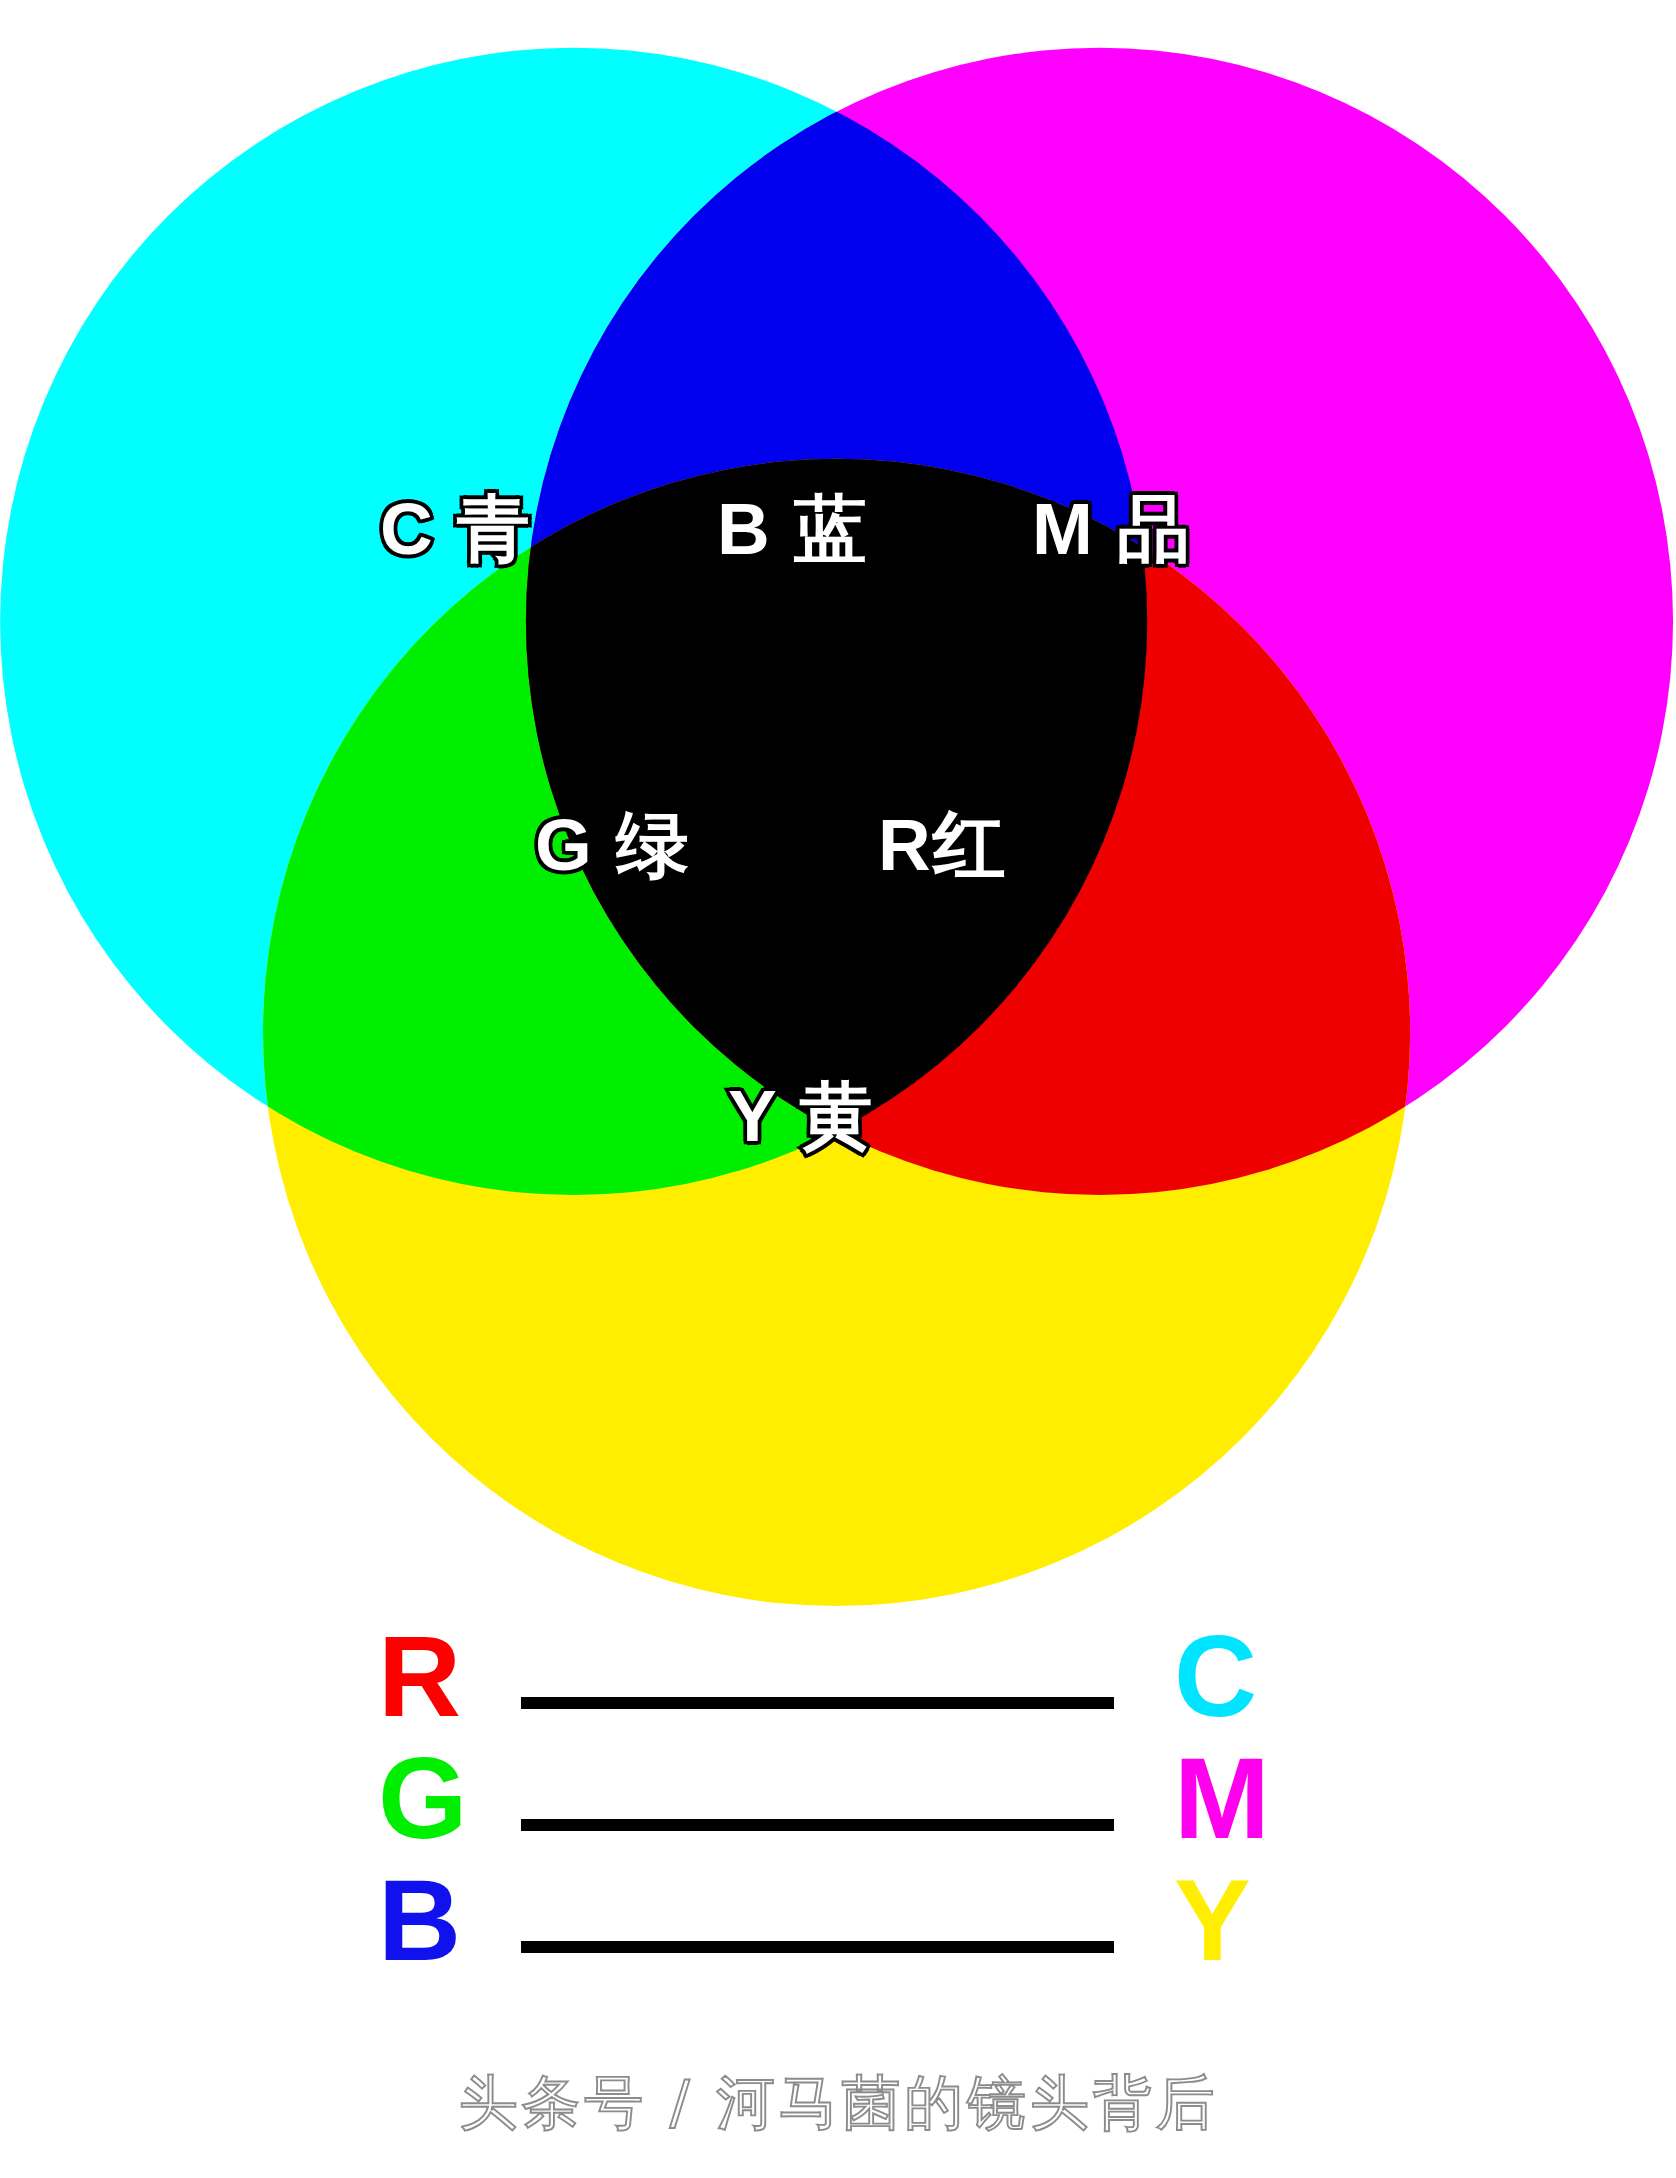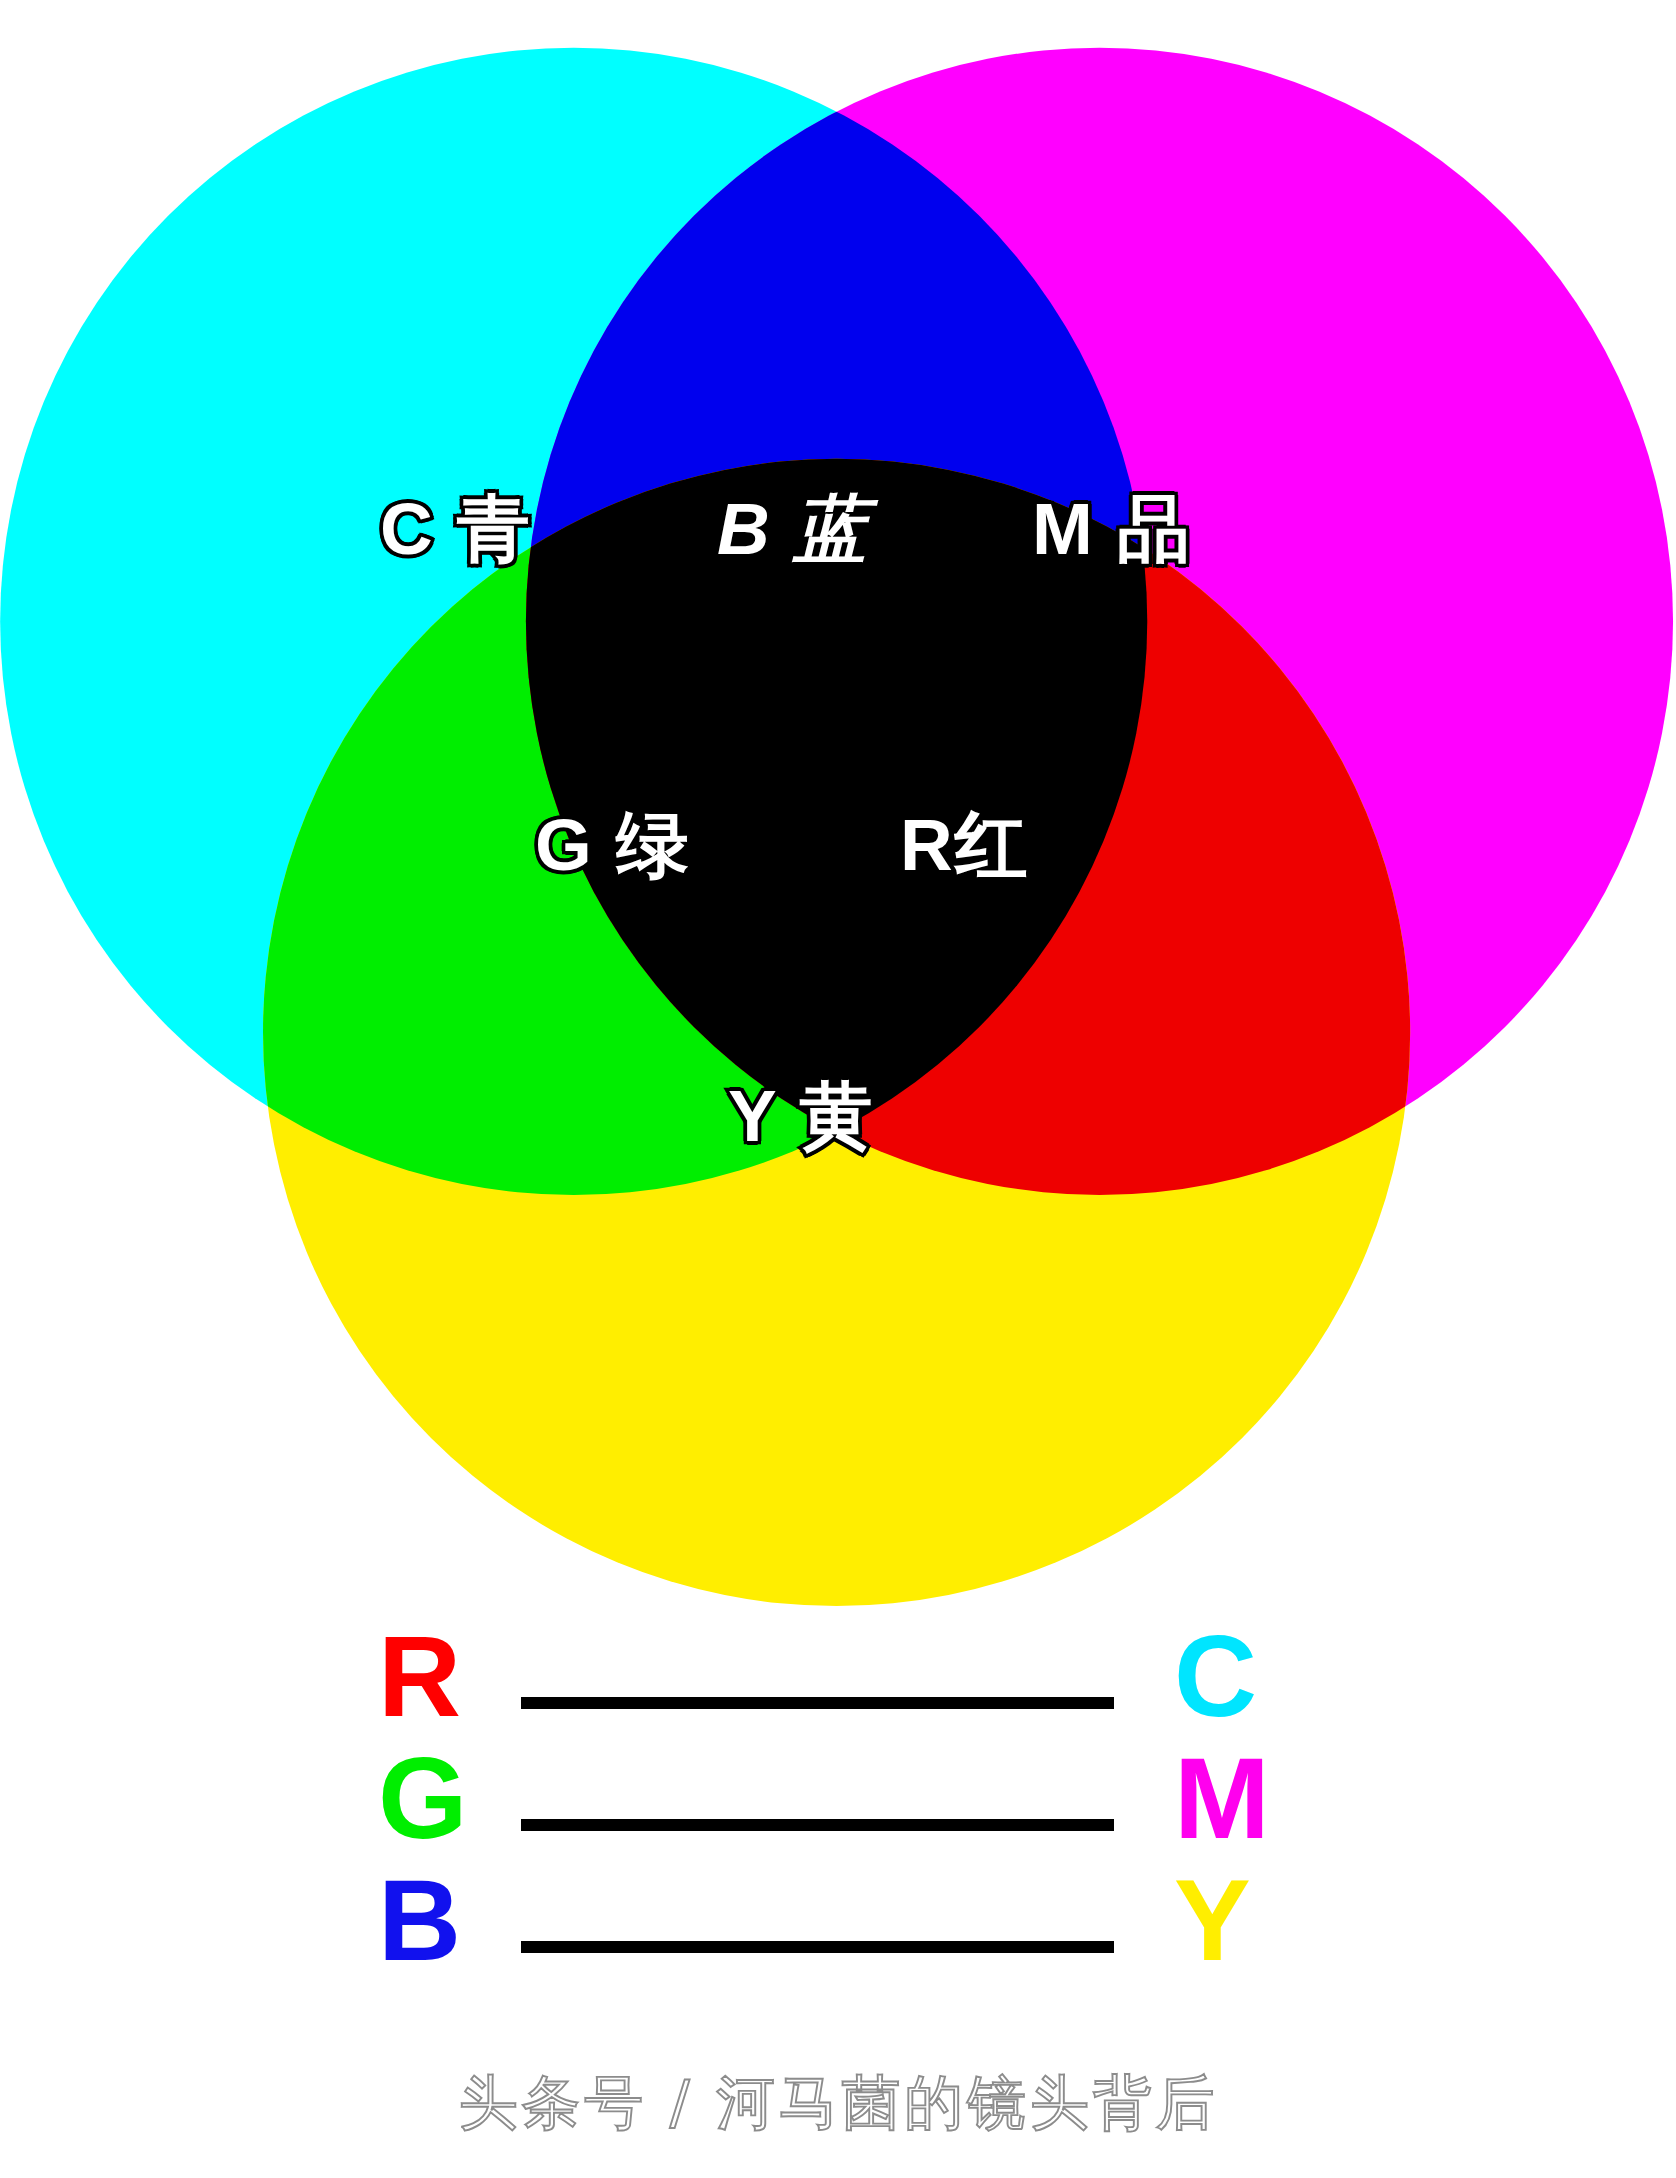--- a/index.html
+++ b/index.html
@@ -46,24 +46,24 @@
     paint-order: stroke fill;
     text-shadow:
       -2.9px -2.9px 0 #000, 2.9px -2.9px 0 #000,
       -2.9px  2.9px 0 #000, 2.9px  2.9px 0 #000,
       -3.8px  0   0 #000, 3.8px  0   0 #000,
        0   -3.8px 0 #000, 0    3.8px 0 #000;
     pointer-events: none;
   }
 
   #label-cyan    { left: 380px;  top: 492px; }
-  #label-blue    { left: 717px;  top: 492px; font-style: italic; }
+  #label-blue    { left: 717px;  top: 492px; }
   #label-magenta { left: 1032px; top: 492px; text-align: right; }
   #label-green   { left: 535px;  top: 808px; }
-  #label-red     { left: 900px;  top: 808px; }
+  #label-red     { left: 878px;  top: 808px; }
   #label-yellow  { left: 728px;  top: 1071px; margin-top: 8px; }
 
   
   #legend {
     position: absolute;
     left: 0;
     top: 1615px;
     width: 1677px;
   }
   .legend-row {

